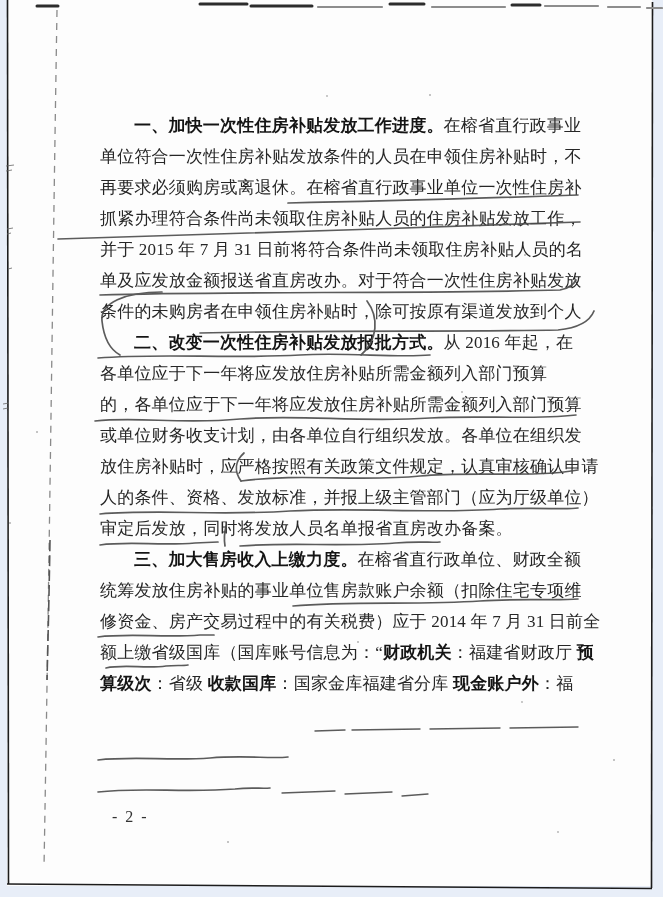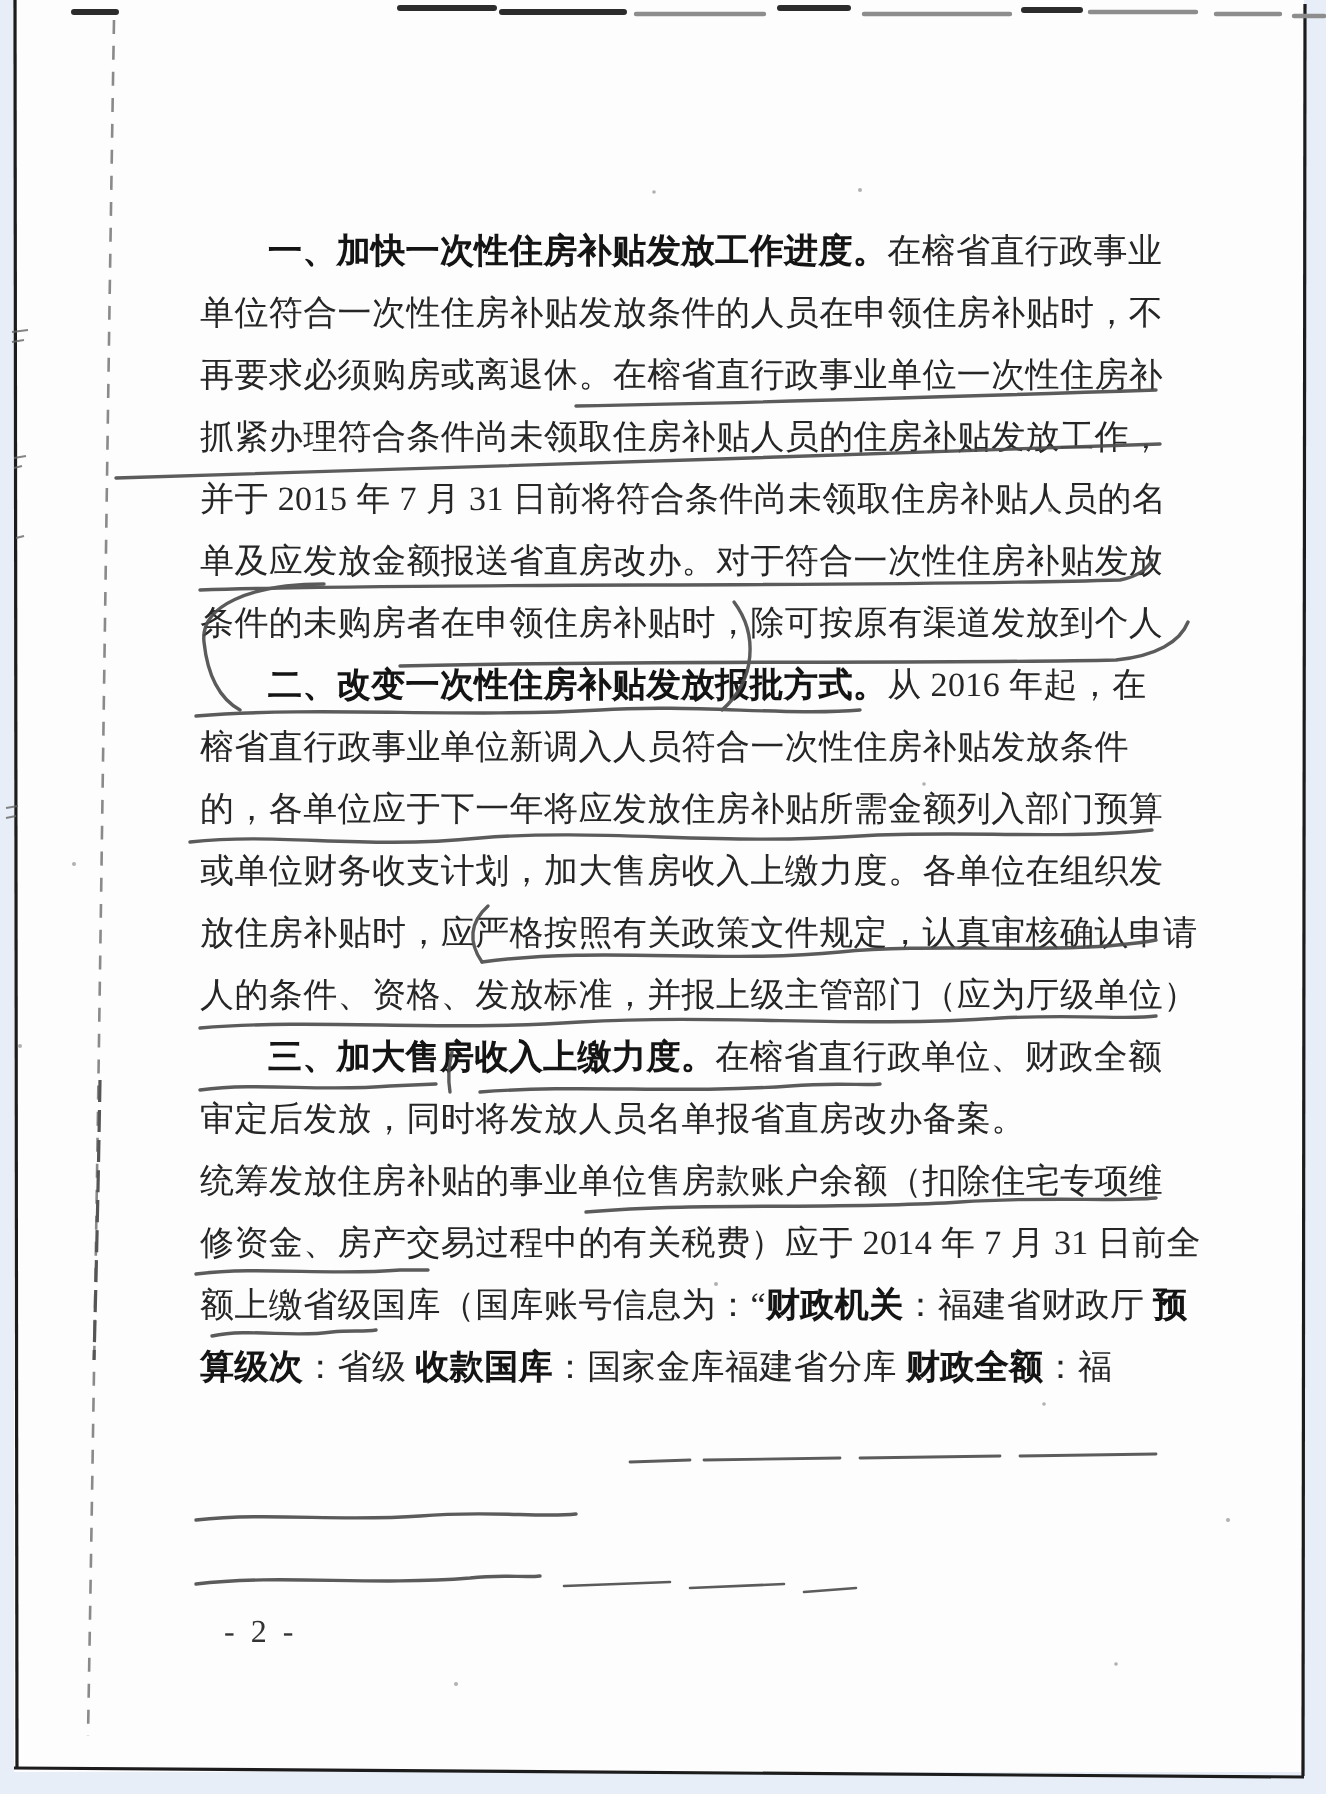--- a/index.html
+++ b/index.html
@@ -33,31 +33,31 @@
 
 <div class="text-block">
     <div class="line indent"><span class="b">一、加快一次性住房补贴发放工作进度。</span><span>在榕省直行政事业</span></div>
     <div class="line"><span>单位符合一次性住房补贴发放条件的人员在申领住房补贴时，不</span></div>
     <div class="line"><span>再要求必须购房或离退休。在榕省直行政事业单位一次性住房补</span></div>
     <div class="line"><span>抓紧办理符合条件尚未领取住房补贴人员的住房补贴发放工作，</span></div>
     <div class="line"><span>并于 2015 年 7 月 31 日前将符合条件尚未领取住房补贴人员的名</span></div>
     <div class="line"><span>单及应发放金额报送省直房改办。对于符合一次性住房补贴发放</span></div>
     <div class="line"><span>条件的未购房者在申领住房补贴时，除可按原有渠道发放到个人</span></div>
     <div class="line indent"><span class="b">二、改变一次性住房补贴发放报批方式。</span><span>从 2016 年起，在</span></div>
-    <div class="line"><span>榕省直行政事业单位新调入人员符合一次性住房补贴发放条件</span></div>
+    <div class="line"><span>各单位应于下一年将应发放住房补贴所需金额列入部门预算</span></div>
     <div class="line"><span>的，各单位应于下一年将应发放住房补贴所需金额列入部门预算</span></div>
-    <div class="line"><span>或单位财务收支计划，加大售房收入上缴力度。各单位在组织发</span></div>
+    <div class="line"><span>或单位财务收支计划，由各单位自行组织发放。各单位在组织发</span></div>
     <div class="line"><span>放住房补贴时，应严格按照有关政策文件规定，认真审核确认申请</span></div>
     <div class="line"><span>人的条件、资格、发放标准，并报上级主管部门（应为厅级单位）</span></div>
+    <div class="line"><span>审定后发放，同时将发放人员名单报省直房改办备案。</span></div>
     <div class="line indent"><span class="b">三、加大售房收入上缴力度。</span><span>在榕省直行政单位、财政全额</span></div>
-    <div class="line"><span>审定后发放，同时将发放人员名单报省直房改办备案。</span></div>
     <div class="line"><span>统筹发放住房补贴的事业单位售房款账户余额（扣除住宅专项维</span></div>
     <div class="line"><span>修资金、房产交易过程中的有关税费）应于 2014 年 7 月 31 日前全</span></div>
     <div class="line"><span>额上缴省级国库（国库账号信息为：“</span><span class="b">财政机关</span><span>：福建省财政厅 </span><span class="b">预</span></div>
-    <div class="line"><span class="b">算级次</span><span>：省级 </span><span class="b">收款国库</span><span>：国家金库福建省分库 </span><span class="b">财政全额</span><span>：福</span></div>
+    <div class="line"><span class="b">算级次</span><span>：省级 </span><span class="b">收款国库</span><span>：国家金库福建省分库 </span><span class="b">现金账户外</span><span>：福</span></div>
   </div>
 
 <div class="pagenum">- 2 -</div>
 
 <svg class="overlay" width="663" height="897" viewBox="0 0 663 897">
 
   <g stroke="#1c1c1c" stroke-width="1.6" fill="none">
     <path d="M7.5,0 L8.5,884"></path>
     <path d="M652.5,2 L651.5,888"></path>
     <path d="M7,884 L652,888.5"></path>

